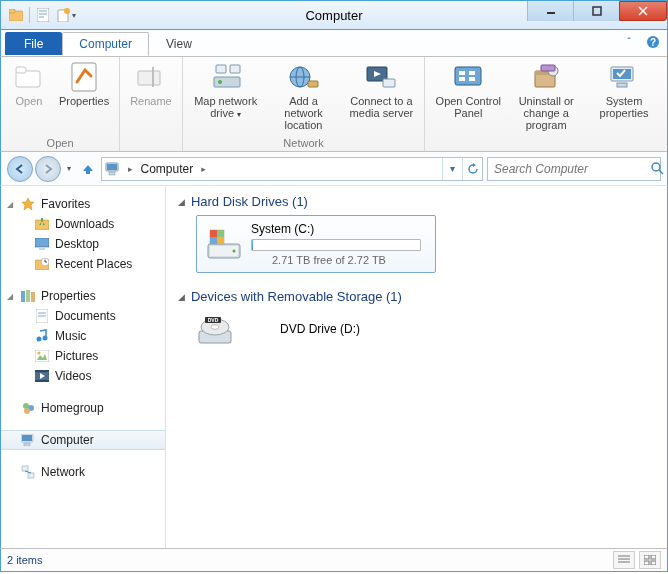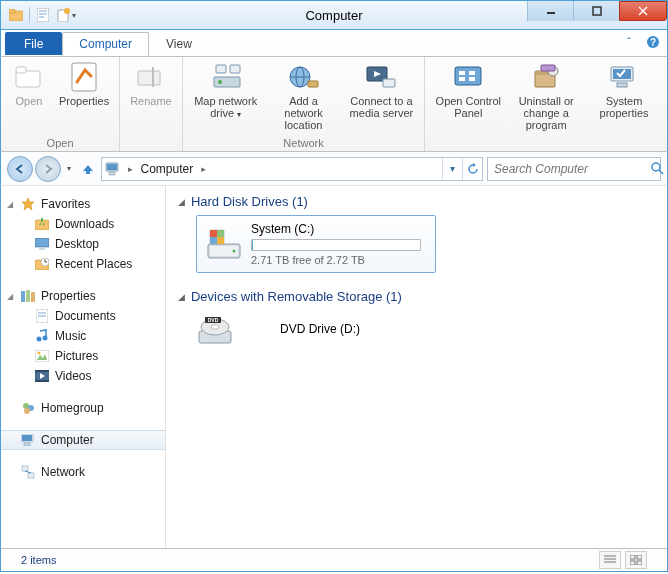--- a/index.html
+++ b/index.html
@@ -64,27 +64,27 @@
 
   .main { flex:1; padding:8px 12px; position:relative;}
   .cath { display:flex; align-items:center; font-size:13px; color:#1a3e82; margin-bottom:6px;}
   .cath .tri { font-size:9px; color:#666; margin-right:6px;}
   .drivetile { border:1px solid #7aa9d6; border-radius:2px; background:linear-gradient(#fdfeff,#f2f7fc); padding:6px 8px; display:flex; align-items:center; width:240px; margin-left:18px; margin-bottom:16px;}
   .drivetile .dico { width:38px; height:38px; margin-right:8px; display:flex; align-items:center; justify-content:center;}
   .drivetile .dinfo { flex:1;}
   .drivetile .dname { font-size:12px; color:#000; margin-bottom:3px;}
   .progressbar { width:170px; height:12px; border:1px solid #b8b8b8; background:#fff; border-radius:1px; overflow:hidden;}
   .progressbar .fill { height:100%; background:linear-gradient(#6fb9e6,#3e8fc8); width:0.5%;}
-  .drivetile .dspace { font-size:11px; color:#666; margin-top:3px;}
+  .drivetile .dspace { font-size:11px; color:#666; margin-top:3px;margin-left:21px;}
   .devrow { display:flex; align-items:center; margin-left:18px; margin-top:6px;gap:36px;}
   .devrow .dico { width:38px; height:38px; margin-right:10px; display:flex; align-items:center; justify-content:center;}
   .devrow .dname { font-size:12px;}
 
   
-  .statusbar { height:24px; border:1px solid #c0c0c0; border-left:1px solid #4ba0d6; border-right:1px solid #4ba0d6; border-bottom:1px solid #4ba0d6; display:flex; align-items:center; padding:0 20px; font-size:11px; color:#1a3e82; background:#fdfdfd;}
+  .statusbar { height:24px; border:1px solid #c0c0c0; border-left:1px solid #4ba0d6; border-right:1px solid #4ba0d6; border-bottom:1px solid #4ba0d6; display:flex; align-items:center; padding:0 6px; font-size:11px; color:#1a3e82; background:#fdfdfd;}
   .statusbar .right { margin-left:auto; display:flex; gap:4px;}
   .viewbtn { width:22px; height:18px; border:1px solid #cfcfcf; background:#f6f6f6; display:flex; align-items:center; justify-content:center; font-size:10px; color:#555;}
 
   svg { display:block;}
 </style>
 </head>
 <body>
 
 <div class="titlebar">
   <div class="qat">

